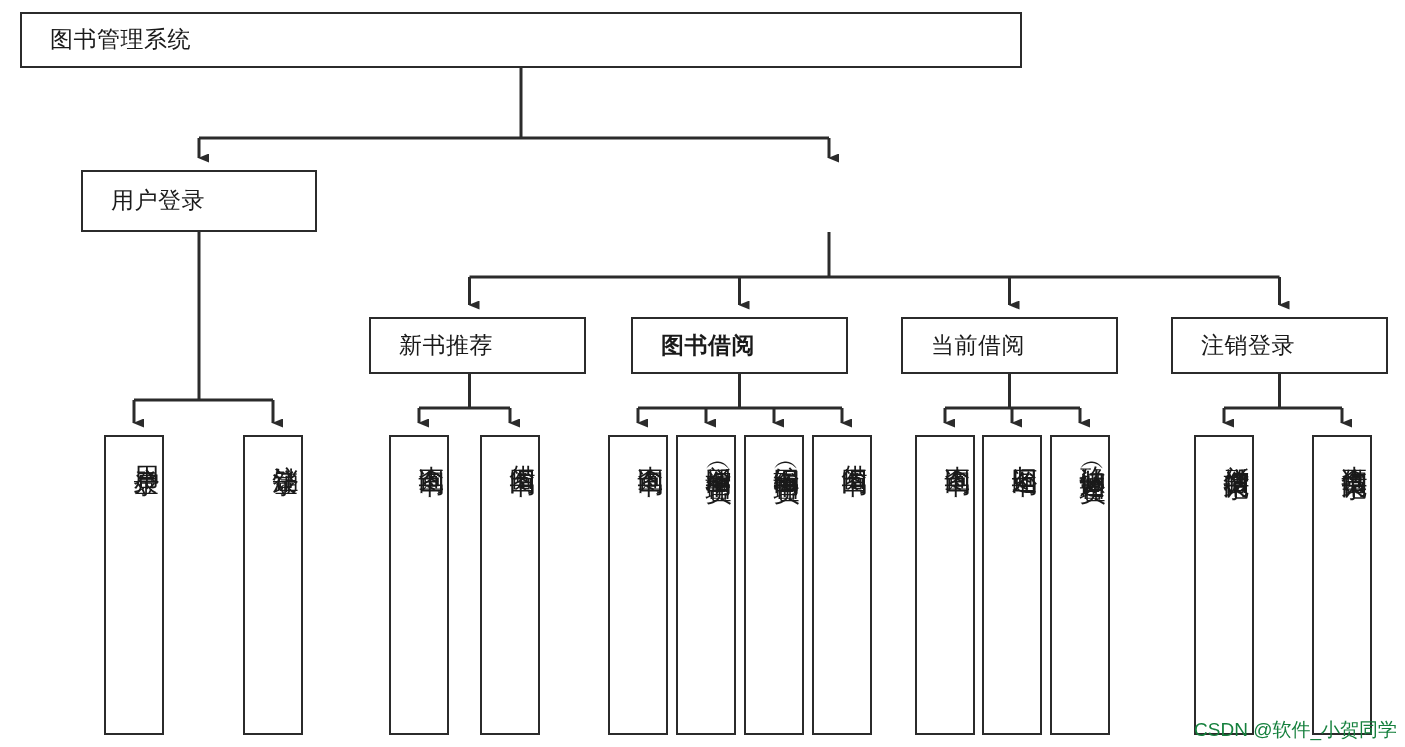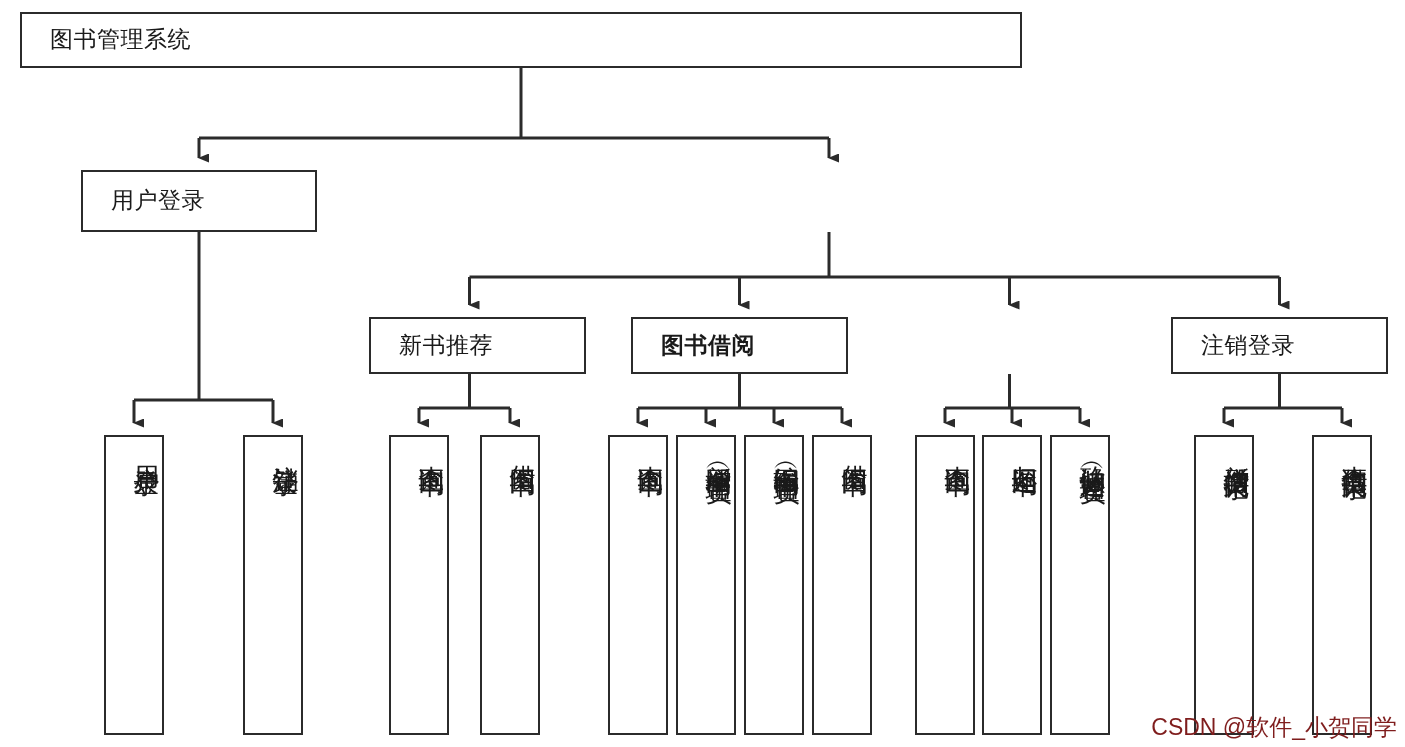--- a/index.html
+++ b/index.html
@@ -54,22 +54,22 @@
     writing-mode: vertical-rl;
     text-orientation: upright;
     letter-spacing: 2px;
     line-height: 1.0;
   }
   #watermark {
     position: absolute;
     right: 8px;
     bottom: 4px;
     font-family: "Liberation Sans", "DejaVu Sans", sans-serif;
-    font-size: 23px;
-    color: #7f1d1d;
+    font-size: 19px;
+    color: #15803d;
     white-space: nowrap;
     pointer-events: none;
   }
 </style>
 </head>
 <body>
 
 <div id="stage">
 
   <svg id="diagram-svg" viewBox="0 0 1405 747" xmlns="http://www.w3.org/2000/svg">
@@ -122,20 +122,23 @@
   <div class="node-box horiz" id="node-user-login" style="left: 81px; top: 170px; width: 236px; height: 62px;">
     <span class="node-label">用户登录</span>
   </div>
 
   <div class="node-box horiz" id="node-new-book-recommend" style="left: 361px; top: 317px; width: 217px; height: 57px; margin-left: 8px;">
     <span class="node-label">新书推荐</span>
   </div>
   <div class="node-box horiz" id="node-book-borrow" style="left: 631px; top: 317px; width: 217px; height: 57px; font-weight: bold;">
     <span class="node-label">图书借阅</span>
   </div>
+  <div class="node-box horiz" id="node-current-borrow" style="left: 901px; top: 317px; width: 217px; height: 57px;">
+    <span class="node-label">当前借阅</span>
+  </div>
   <div class="node-box horiz" id="node-borrow-record" style="left: 1171px; top: 317px; width: 217px; height: 57px;">
     <span class="node-label">注销登录</span>
   </div>
 
   <div id="leaf-container">
       <div class="node-box vert" style="left: 104px; top: 435px; width: 60px; height: 300px;">
         <span class="node-label">用户登录</span>
       </div>
       <div class="node-box vert" style="left: 243px; top: 435px; width: 60px; height: 300px;">
         <span class="node-label">注销登录</span>

